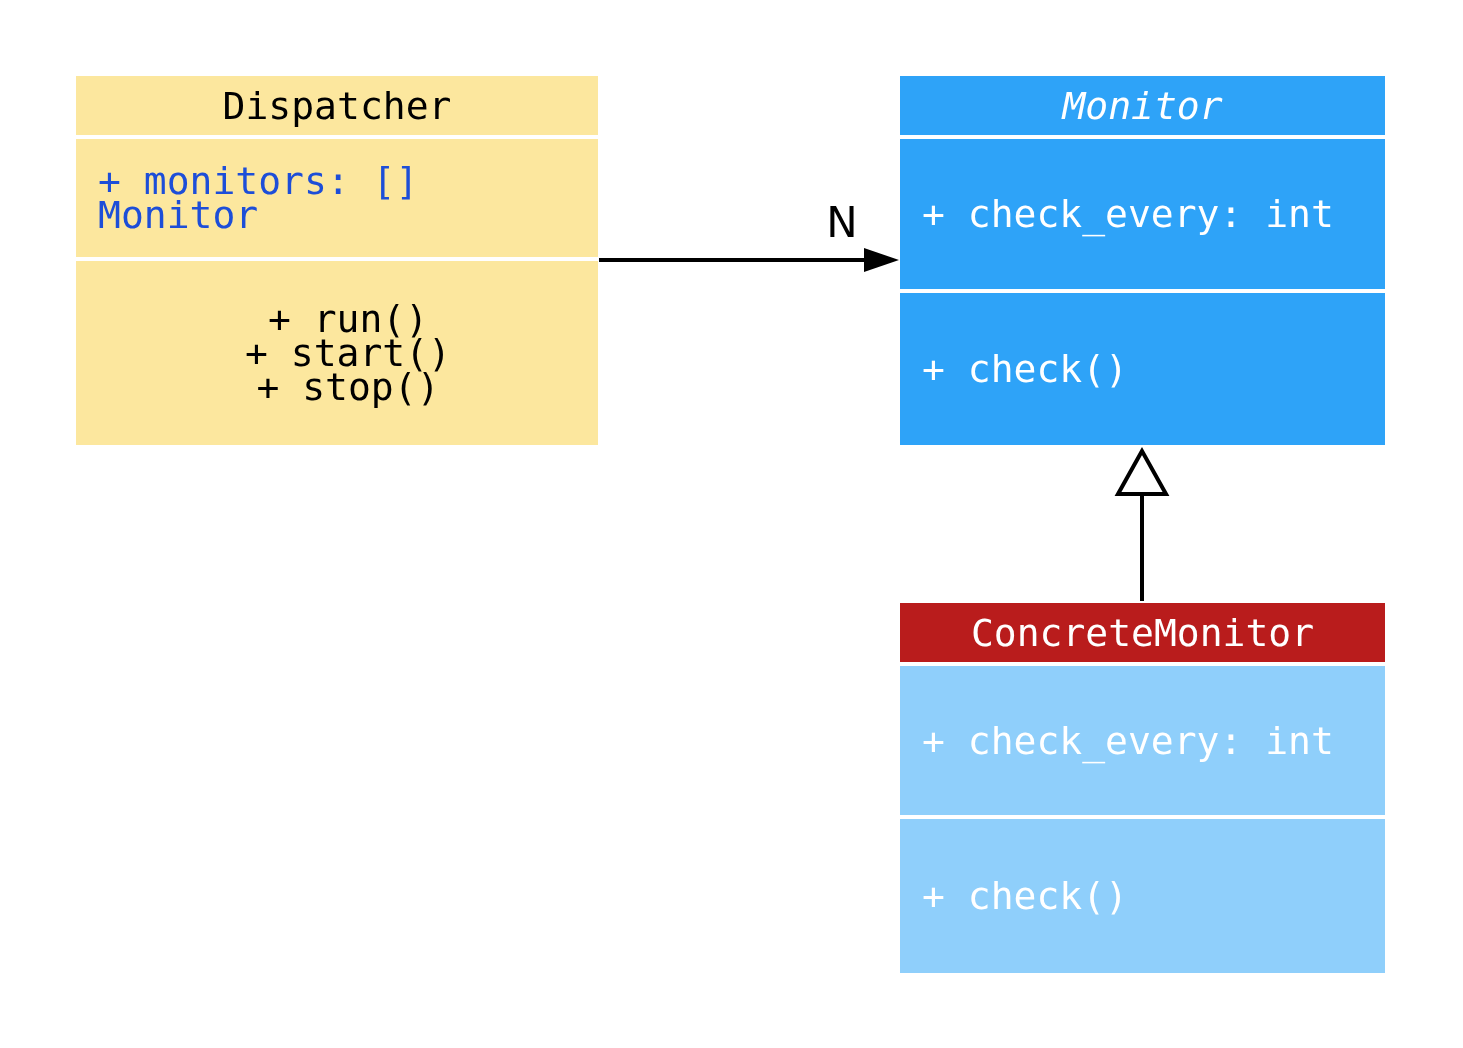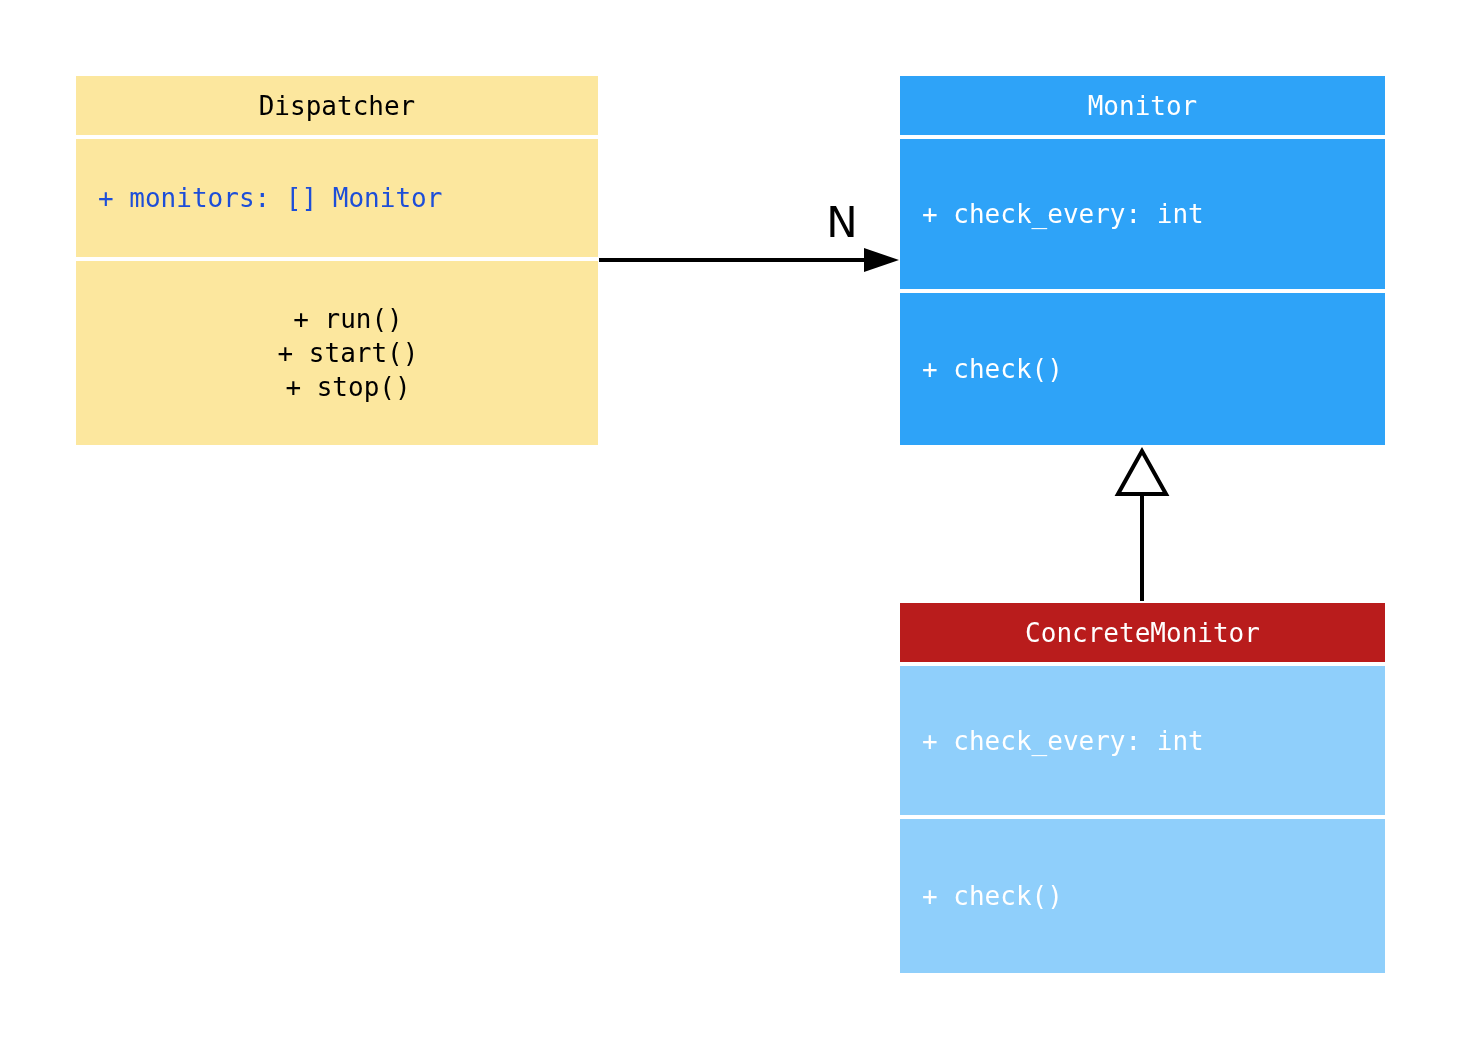--- a/index.html
+++ b/index.html
@@ -14,31 +14,31 @@
   .uml-class {
     position: absolute;
     display: flex;
     flex-direction: column;
     gap: 4px;              
   }
   .compartment {
     display: flex;
     flex-direction: column;
     justify-content: center;
-    font-size: 26px;
+    font-size: 38px;
     box-sizing: border-box;
   }
   .compartment.title-row {
     text-align: center;
   }
   .compartment.body-row {
     padding-left: 22px;
     text-align: left;
   }
-  .italic-title { }
+  .italic-title { font-style: italic; }
   .method-line { line-height: 34px; }
   .attr-line   { line-height: 34px; }
   .overlay {
     position: absolute;
     left: 0; top: 0;
     pointer-events: none;
   }
   .assoc-label {
     position: absolute;
     left: 820px;

